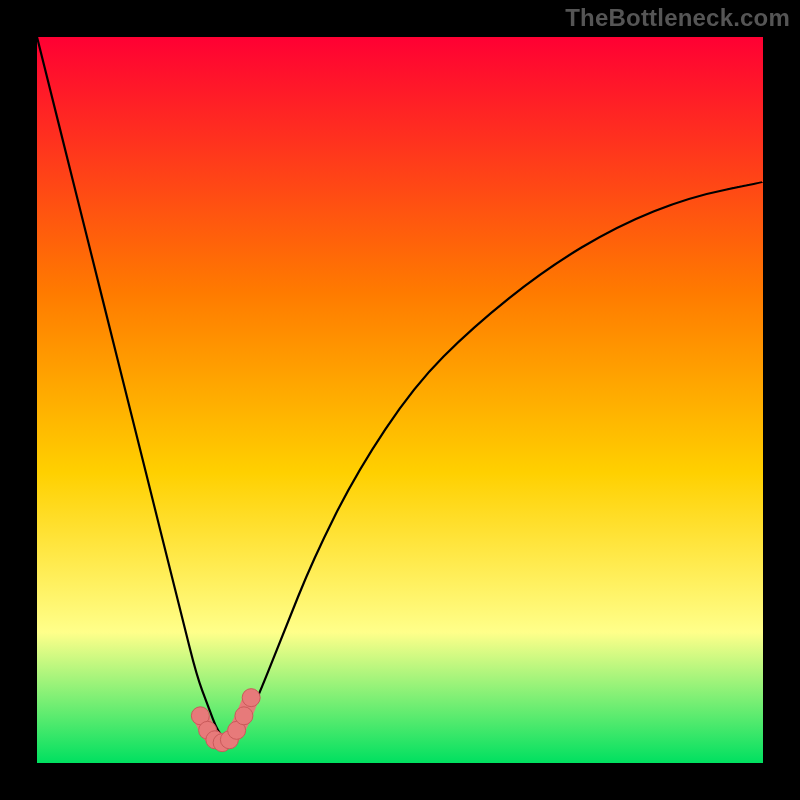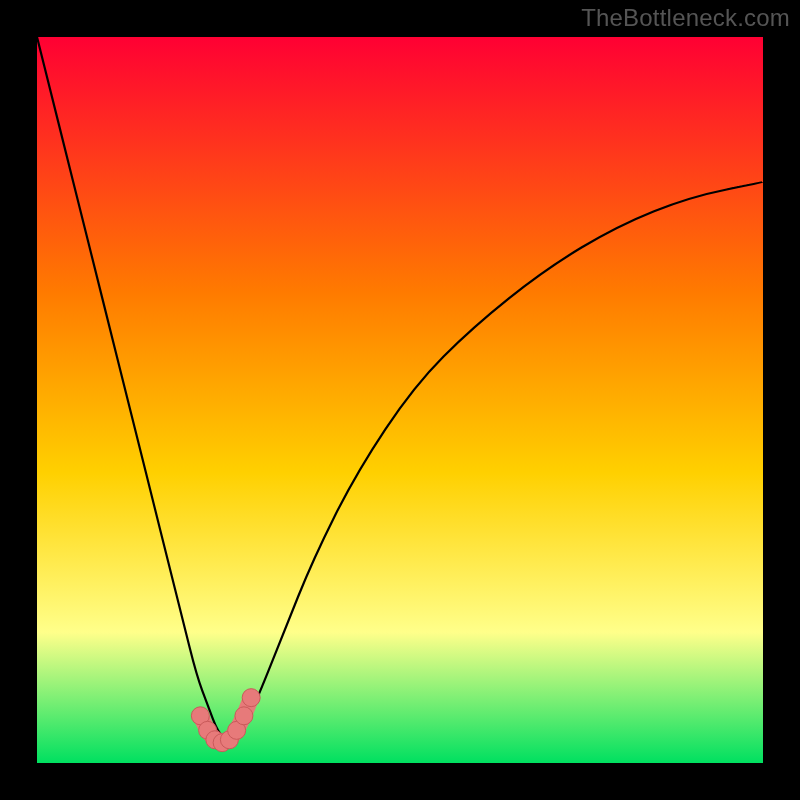--- a/index.html
+++ b/index.html
@@ -16,21 +16,21 @@
     width: 800px;
     height: 800px;
     background: #000;
   }
   .attribution {
     position: absolute;
     top: 4px;
     right: 10px;
     color: #555;
     font-size: 24px;
-    font-weight: 400;
+    font-weight: 700;
     letter-spacing: 0.2px;
     z-index: 10;
     text-align: center;
   }
   svg.plot {
     position: absolute;
     top: 0;
     left: 0;
     width: 800px;
     height: 800px;

